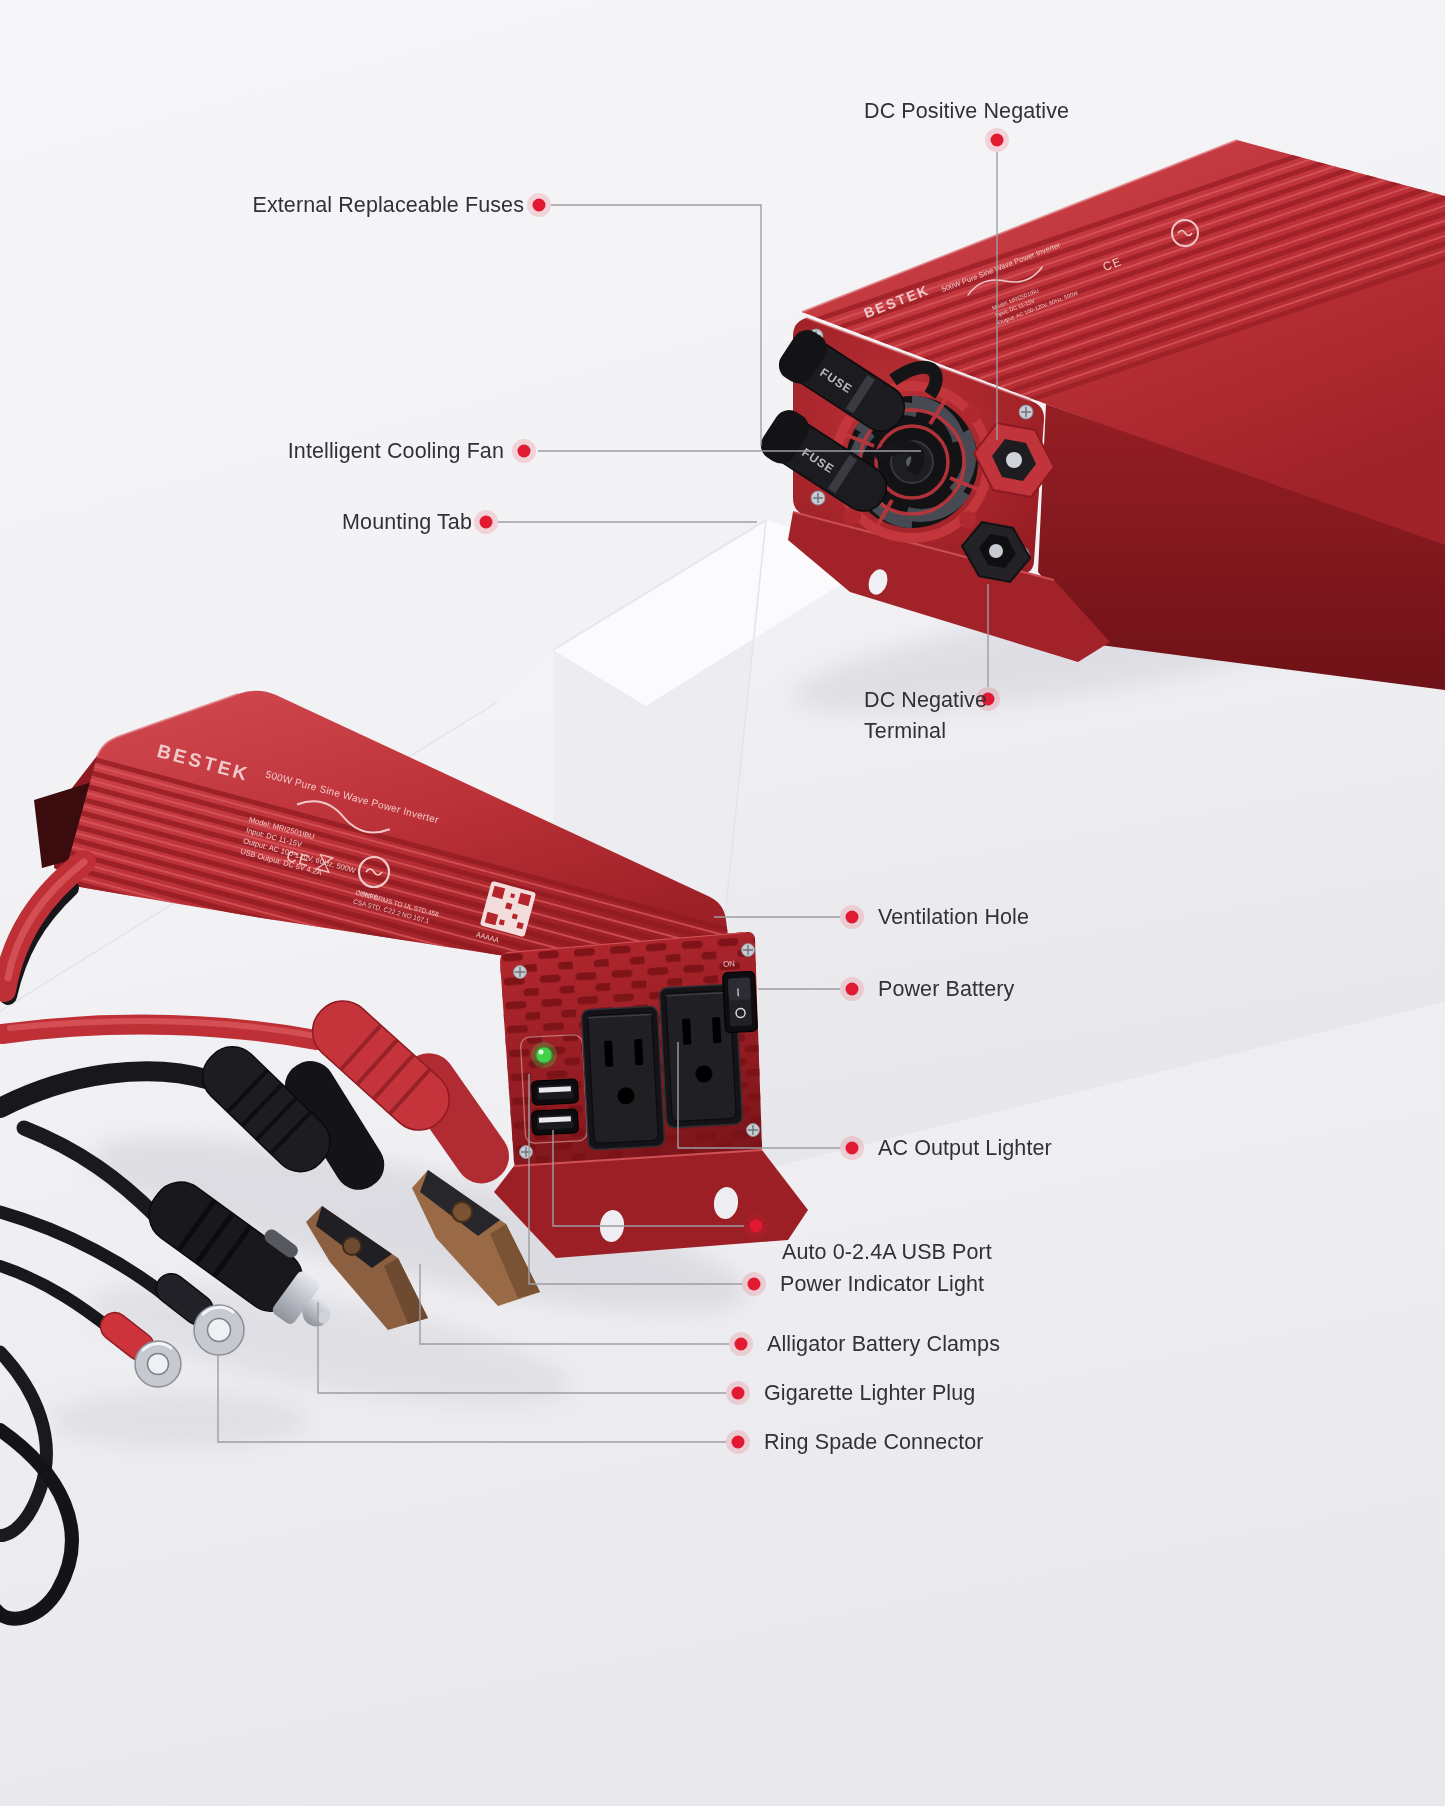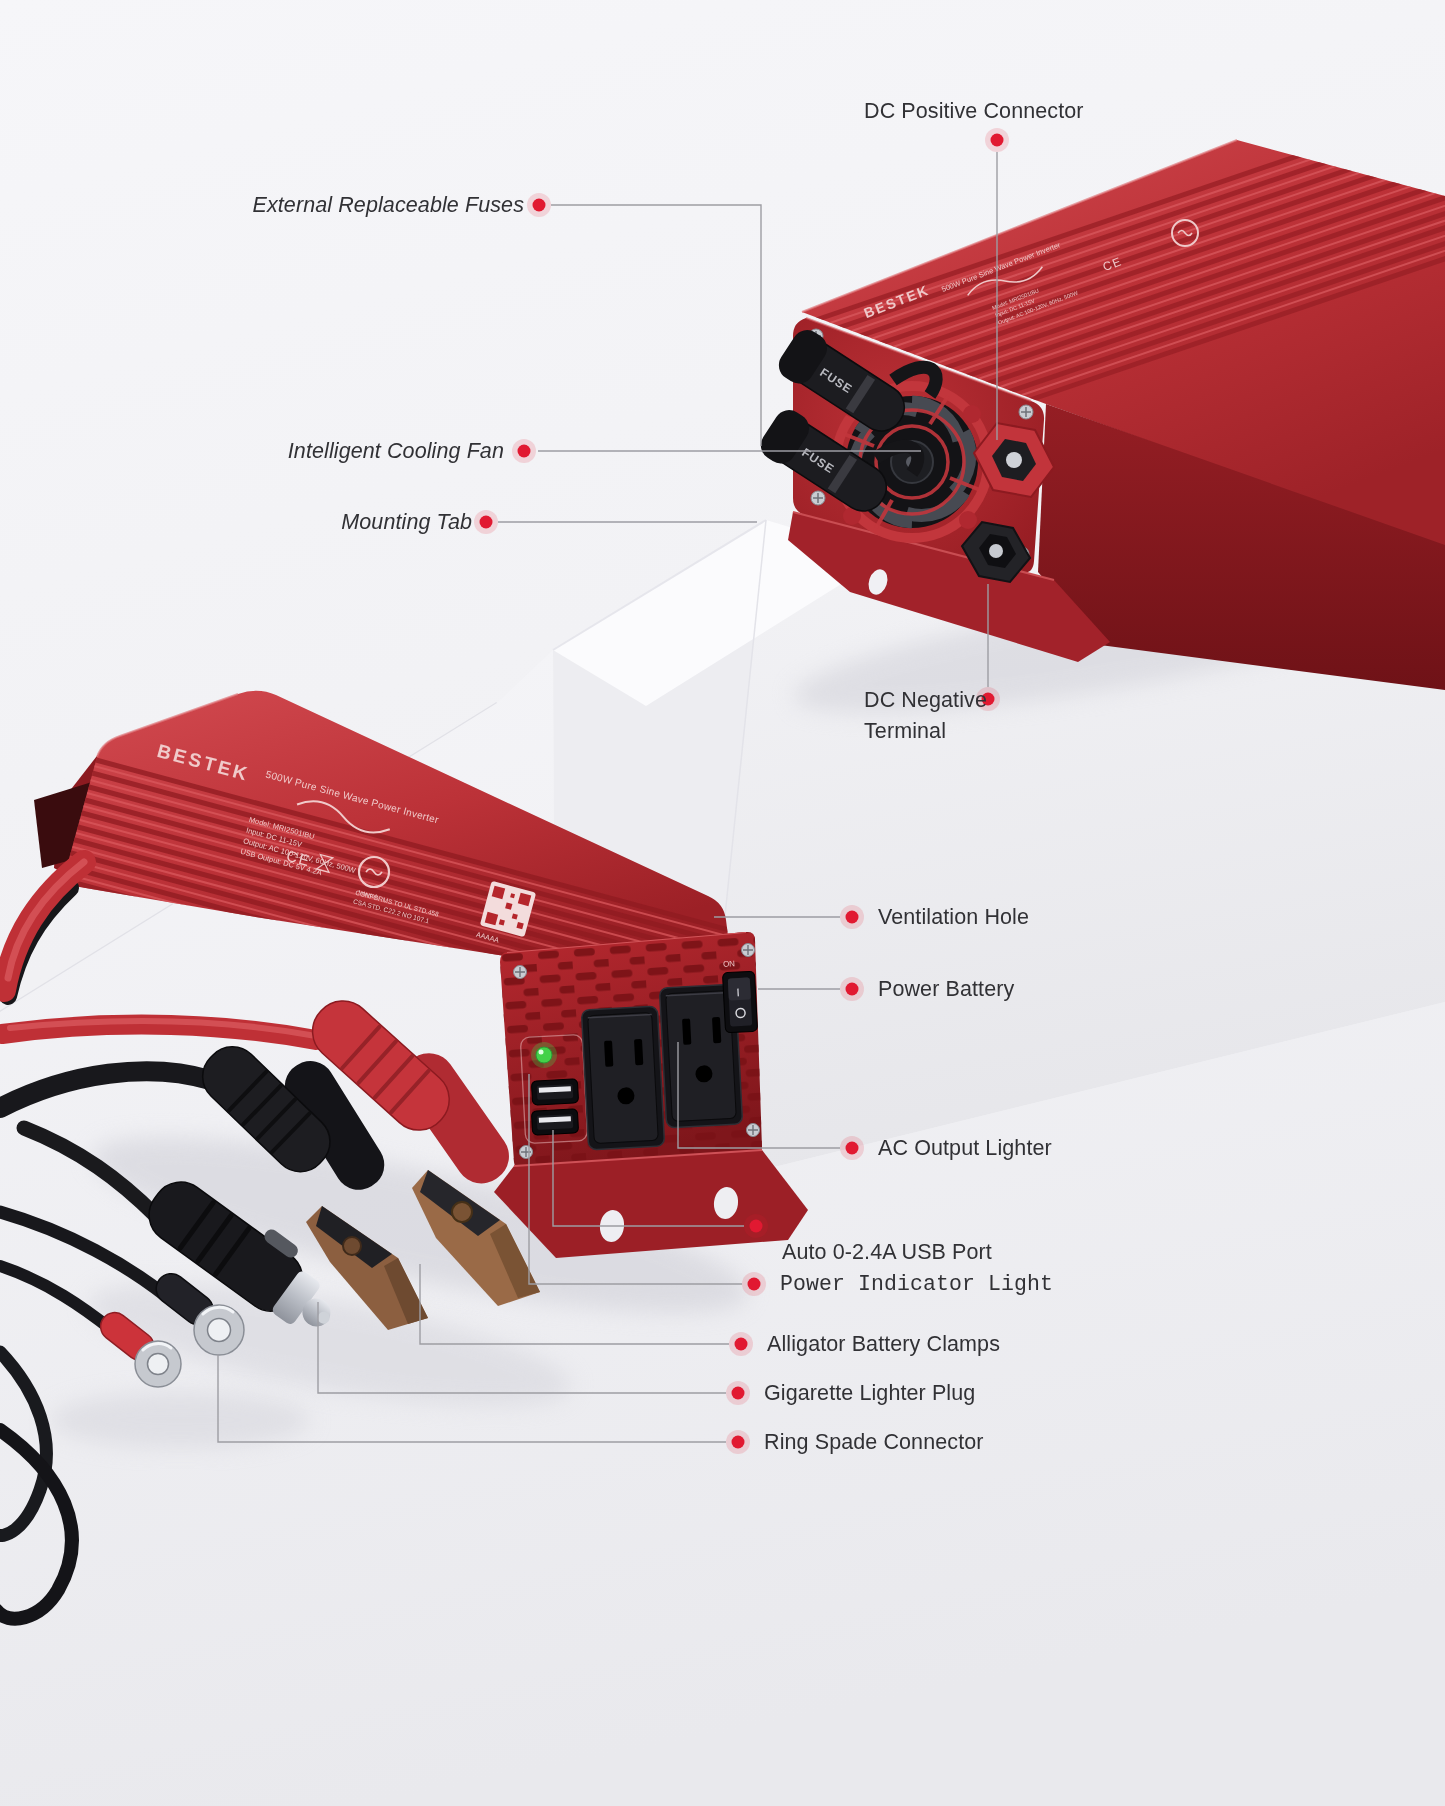--- a/index.html
+++ b/index.html
@@ -6,33 +6,33 @@
   .stage{
     position:relative;width:1445px;height:1806px;overflow:hidden;
     background:linear-gradient(165deg,#f6f6f9 0%,#f1f1f4 45%,#eaeaee 100%);
     font-family:"Liberation Sans","DejaVu Sans",sans-serif;
   }
   .scene{position:absolute;left:0;top:0;}
   .callout{
     position:absolute;font-size:21.5px;color:#313135;line-height:26px;
     letter-spacing:.1px;white-space:nowrap;font-weight:400;
   }
-  .callout.right-align{text-align:right;font-style:italic;}
+  .callout.right-align{text-align:right;}
   .callout.wrap{white-space:normal;width:134px;line-height:31px;}
   
   #co-dcpos{left:864px;top:98px;}
   #co-fuses{right:921px;top:192px;}
   #co-fan{right:941px;top:438px;}
   #co-tab{right:973px;top:509px;margin-left:32px;}
   #co-dcneg{left:840px;top:685px;margin-left:24px;}
   #co-vent{left:878px;top:904px;}
   #co-switch{left:878px;top:976px;}
   #co-ac{left:878px;top:1135px;}
   #co-usb{left:782px;top:1213px;margin-top:26px;}
-  #co-ind{left:780px;top:1271px;font-family:Liberation Mono, monospace;}
+  #co-ind{left:780px;top:1271px;}
   #co-clamps{left:767px;top:1331px;}
   #co-plug{left:764px;top:1380px;}
   #co-ring{left:764px;top:1429px;}
 </style>
 </head>
 <body>
 
 <div class="stage">
 
 <svg class="scene" width="1445" height="1806" viewBox="0 0 1445 1806">
@@ -555,21 +555,21 @@
           <circle cx="738" cy="1393" r="12" fill="#e11931" opacity="0.15"></circle>
           <circle cx="738" cy="1393" r="6.5" fill="#e11931"></circle>
         </g>
     <g>
           <circle cx="738" cy="1442" r="12" fill="#e11931" opacity="0.15"></circle>
           <circle cx="738" cy="1442" r="6.5" fill="#e11931"></circle>
         </g>
   </g>
 </svg>
 
-<div id="co-dcpos" class="callout">DC Positive Connector</div>
+<div id="co-dcpos" class="callout">DC Positive Negative</div>
 <div id="co-fuses" class="callout right-align">External Replaceable Fuses</div>
 <div id="co-fan" class="callout right-align">Intelligent Cooling Fan</div>
 <div id="co-tab" class="callout right-align">Mounting Tab</div>
 <div id="co-dcneg" class="callout wrap">DC Negative Terminal</div>
 <div id="co-vent" class="callout">Ventilation Hole</div>
 <div id="co-switch" class="callout">Power Battery</div>
 <div id="co-ac" class="callout">AC Output Lighter</div>
 <div id="co-usb" class="callout">Auto 0-2.4A USB Port</div>
 <div id="co-ind" class="callout">Power Indicator Light</div>
 <div id="co-clamps" class="callout">Alligator Battery Clamps</div>

